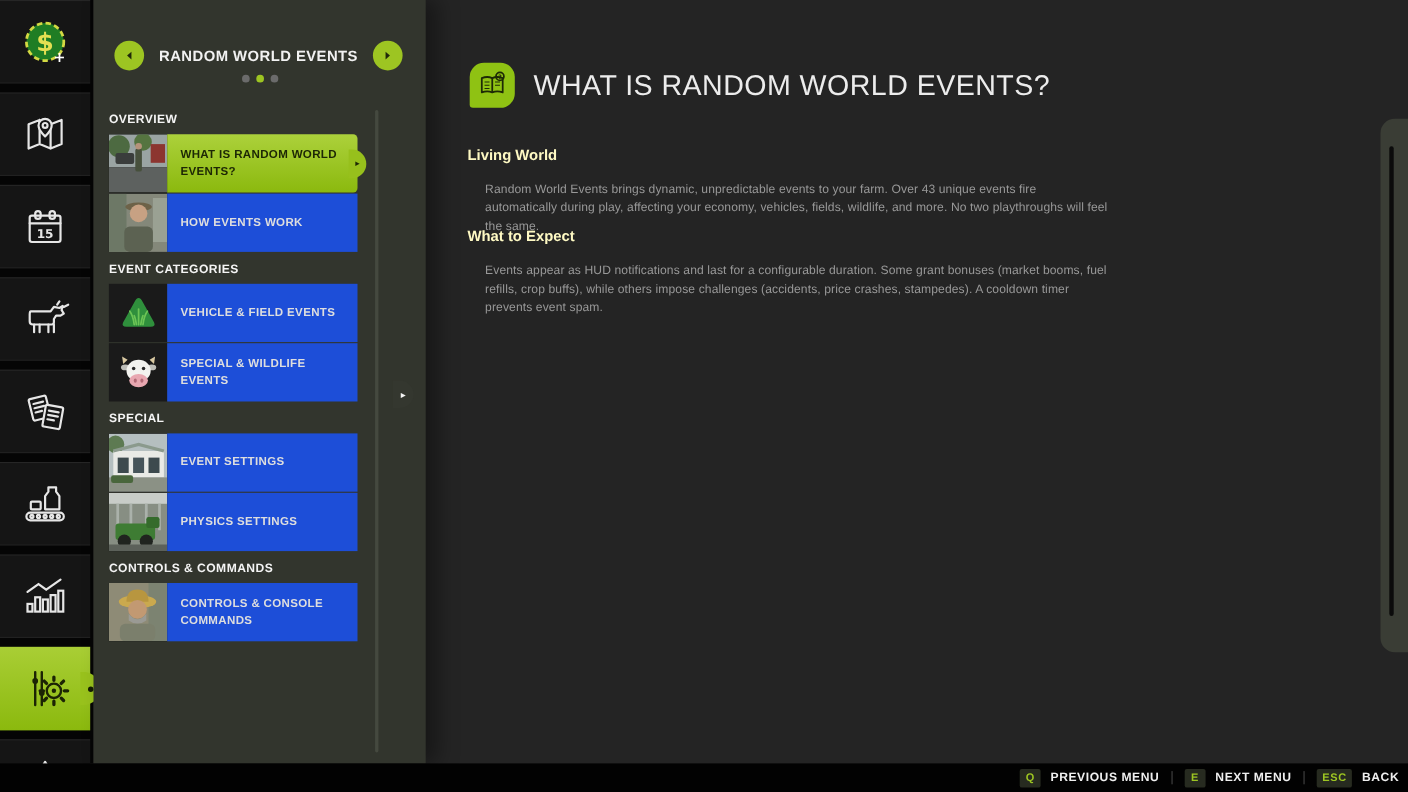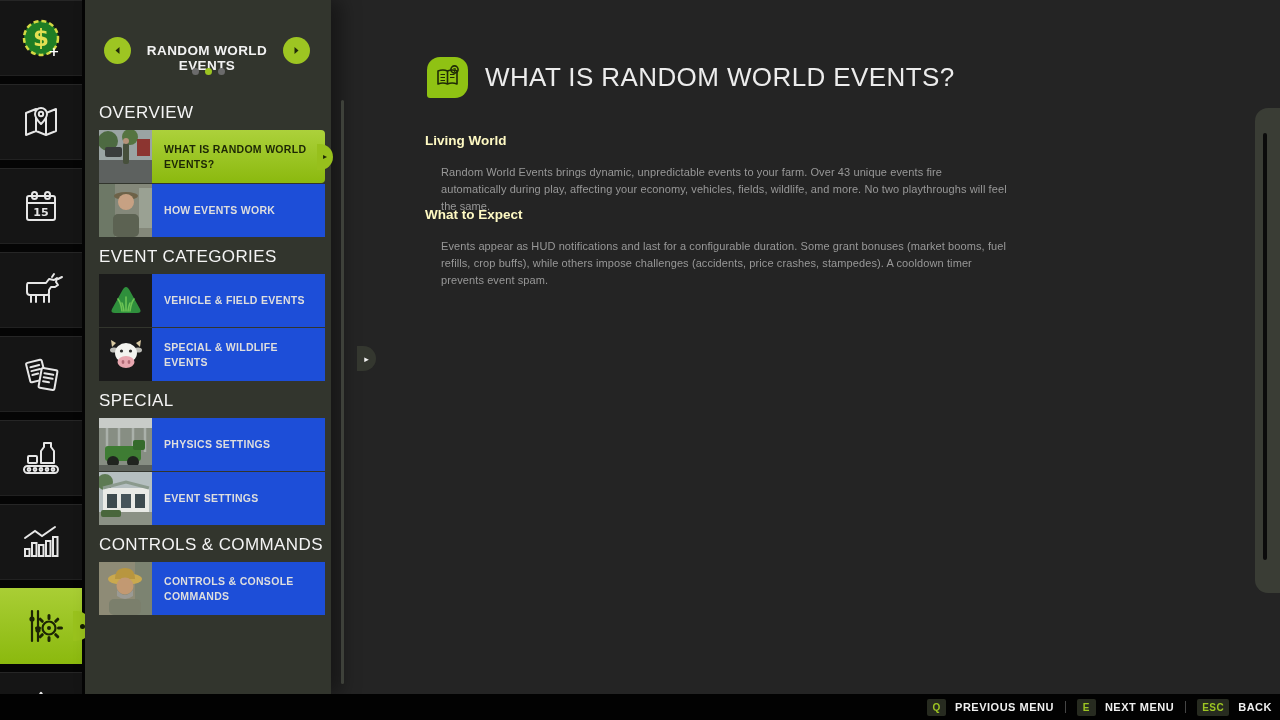--- a/index.html
+++ b/index.html
@@ -12,32 +12,32 @@
         display:flex;align-items:center;justify-content:center;
         border-top:1px solid rgba(255,255,255,.07);border-bottom:1px solid rgba(255,255,255,.05);box-sizing:border-box;}
   .t0{top:0}.t1{top:84px}.t2{top:168px}.t3{top:252px}.t4{top:336px}.t5{top:420px}.t6{top:504px}
   .t7{top:588px}.t8{top:672px}
   .tile.active{background:linear-gradient(180deg,#a9ce35,#8bb90e);border:none;}
   .tab-bump{position:absolute;right:-9px;top:50%;transform:translateY(-50%);width:18px;height:30px;
             background:#99c21d;border-radius:0 15px 15px 0;display:flex;align-items:center;justify-content:center;}
   .tab-bump i{display:block;width:5px;height:5px;border-radius:50%;background:#141d02;}
 
   
-  .panel{position:absolute;left:85px;top:0;width:246px;height:694px;background:#32352d;
+  .panel{position:absolute;left:85px;top:0;width:302px;height:694px;background:#32352d;
          box-shadow:10px 0 18px rgba(0,0,0,.38);}
   .nav-circle{position:absolute;top:37px;width:27px;height:27px;border-radius:50%;background:#9dc522;
               border:none;display:flex;align-items:center;justify-content:center;cursor:pointer;padding:0;}
   .nav-circle.prev{left:19px}.nav-circle.next{right:21px}
   .panel-title{position:absolute;top:43px;left:48px;right:50px;text-align:center;color:#f2f2f2;
                font-weight:bold;font-size:13.5px;letter-spacing:.4px;}
   .dots{position:absolute;top:68px;left:0;right:0;display:flex;justify-content:center;gap:6px;}
   .dot{width:7px;height:7px;border-radius:50%;background:#6b6b6b;}
   .dot.active{background:#9dc522;}
   .nav-list{position:absolute;top:100px;left:14px;width:226px;}
-  .sec-label{color:#f4f4f4;font-size:17px;font-weight:normal;letter-spacing:.4px;margin:10px 0 7px;}
+  .sec-label{color:#f4f4f4;font-size:11px;font-weight:bold;letter-spacing:.4px;margin:10px 0 7px;}
   .sec-label.first{margin-top:3px;}
   .nav-item{display:flex;height:53px;margin-bottom:1px;position:relative;}
   .thumb{width:53px;height:53px;flex:none;background:#1a1a1a;display:flex;align-items:center;justify-content:center;overflow:hidden;}
   .item-label{flex:1;background:#1d4ed8;color:#dedede;font-size:10.5px;font-weight:bold;letter-spacing:.3px;
               display:flex;align-items:center;padding:0 14px 0 12px;line-height:1.35;}
   .nav-item.active .item-label{background:linear-gradient(180deg,#acd13b,#8bb90e);color:#1d2705;border-radius:0 4px 4px 0;}
   .item-bump{position:absolute;right:-8px;top:50%;transform:translateY(-50%);width:16px;height:26px;
              background:#97c01c;border-radius:0 13px 13px 0;display:flex;align-items:center;justify-content:center;
              color:#1d2705;font-size:8px;}
   .panel-scroll{position:absolute;left:256px;top:100px;width:3px;height:584px;background:#50544a;border-radius:2px;opacity:.65;}
@@ -284,50 +284,50 @@
           </svg>
         </div>
         <div class="item-label">SPECIAL &amp; WILDLIFE EVENTS</div>
       </div>
 
       <div class="sec-label">SPECIAL</div>
 
       <div class="nav-item">
         <div class="thumb">
           <svg width="53" height="53" viewBox="0 0 53 53">
-            <rect width="53" height="53" fill="#878e83"></rect>
-            <rect width="53" height="10" fill="#c8ccc8"></rect>
-            <path d="M8 10 V34 M20 10 V30 M34 10 V30 M46 10 V34" stroke="#aab1aa" stroke-width="2.5" fill="none"></path>
-            <rect x="6" y="28" width="36" height="15" rx="3" fill="#3e7c33"></rect>
-            <rect x="34" y="22" width="12" height="10" rx="2" fill="#356b2c"></rect>
-            <circle cx="14" cy="44" r="6" fill="#20241f"></circle>
-            <circle cx="34" cy="44" r="6" fill="#20241f"></circle>
-            <rect y="47" width="53" height="6" fill="#5c615a"></rect>
-          </svg>
-        </div>
-        <div class="item-label">PHYSICS SETTINGS</div>
-      </div>
-
-      <div class="nav-item">
-        <div class="thumb">
-          <svg width="53" height="53" viewBox="0 0 53 53">
             <rect width="53" height="53" fill="#b5bfc0"></rect>
             <circle cx="6" cy="10" r="8" fill="#5d7a52"></circle>
             <rect x="4" y="16" width="46" height="24" fill="#e9eae6"></rect>
             <path d="M4 16 L27 10 L50 16" fill="none" stroke="#8b9a8d" stroke-width="3"></path>
             <rect x="8" y="22" width="10" height="14" fill="#3d4a4e"></rect>
             <rect x="22" y="22" width="10" height="14" fill="#46545a"></rect>
             <rect x="36" y="22" width="10" height="14" fill="#3d4a4e"></rect>
             <rect y="40" width="53" height="13" fill="#8b9185"></rect>
             <rect x="2" y="38" width="20" height="7" rx="2" fill="#49663c"></rect>
           </svg>
         </div>
         <div class="item-label">EVENT SETTINGS</div>
       </div>
 
+      <div class="nav-item">
+        <div class="thumb">
+          <svg width="53" height="53" viewBox="0 0 53 53">
+            <rect width="53" height="53" fill="#878e83"></rect>
+            <rect width="53" height="10" fill="#c8ccc8"></rect>
+            <path d="M8 10 V34 M20 10 V30 M34 10 V30 M46 10 V34" stroke="#aab1aa" stroke-width="2.5" fill="none"></path>
+            <rect x="6" y="28" width="36" height="15" rx="3" fill="#3e7c33"></rect>
+            <rect x="34" y="22" width="12" height="10" rx="2" fill="#356b2c"></rect>
+            <circle cx="14" cy="44" r="6" fill="#20241f"></circle>
+            <circle cx="34" cy="44" r="6" fill="#20241f"></circle>
+            <rect y="47" width="53" height="6" fill="#5c615a"></rect>
+          </svg>
+        </div>
+        <div class="item-label">PHYSICS SETTINGS</div>
+      </div>
+
       <div class="sec-label">CONTROLS &amp; COMMANDS</div>
 
       <div class="nav-item">
         <div class="thumb">
           <svg width="53" height="53" viewBox="0 0 53 53">
             <rect width="53" height="53" fill="#8e8b76"></rect>
             <rect x="36" width="17" height="53" fill="#7c8371"></rect>
             <ellipse cx="26" cy="17" rx="17" ry="6" fill="#caa94e"></ellipse>
             <path d="M16 17 Q16 6 26 6 Q36 6 36 17 Z" fill="#b8963f"></path>
             <circle cx="26" cy="24" r="8.5" fill="#c29972"></circle>

